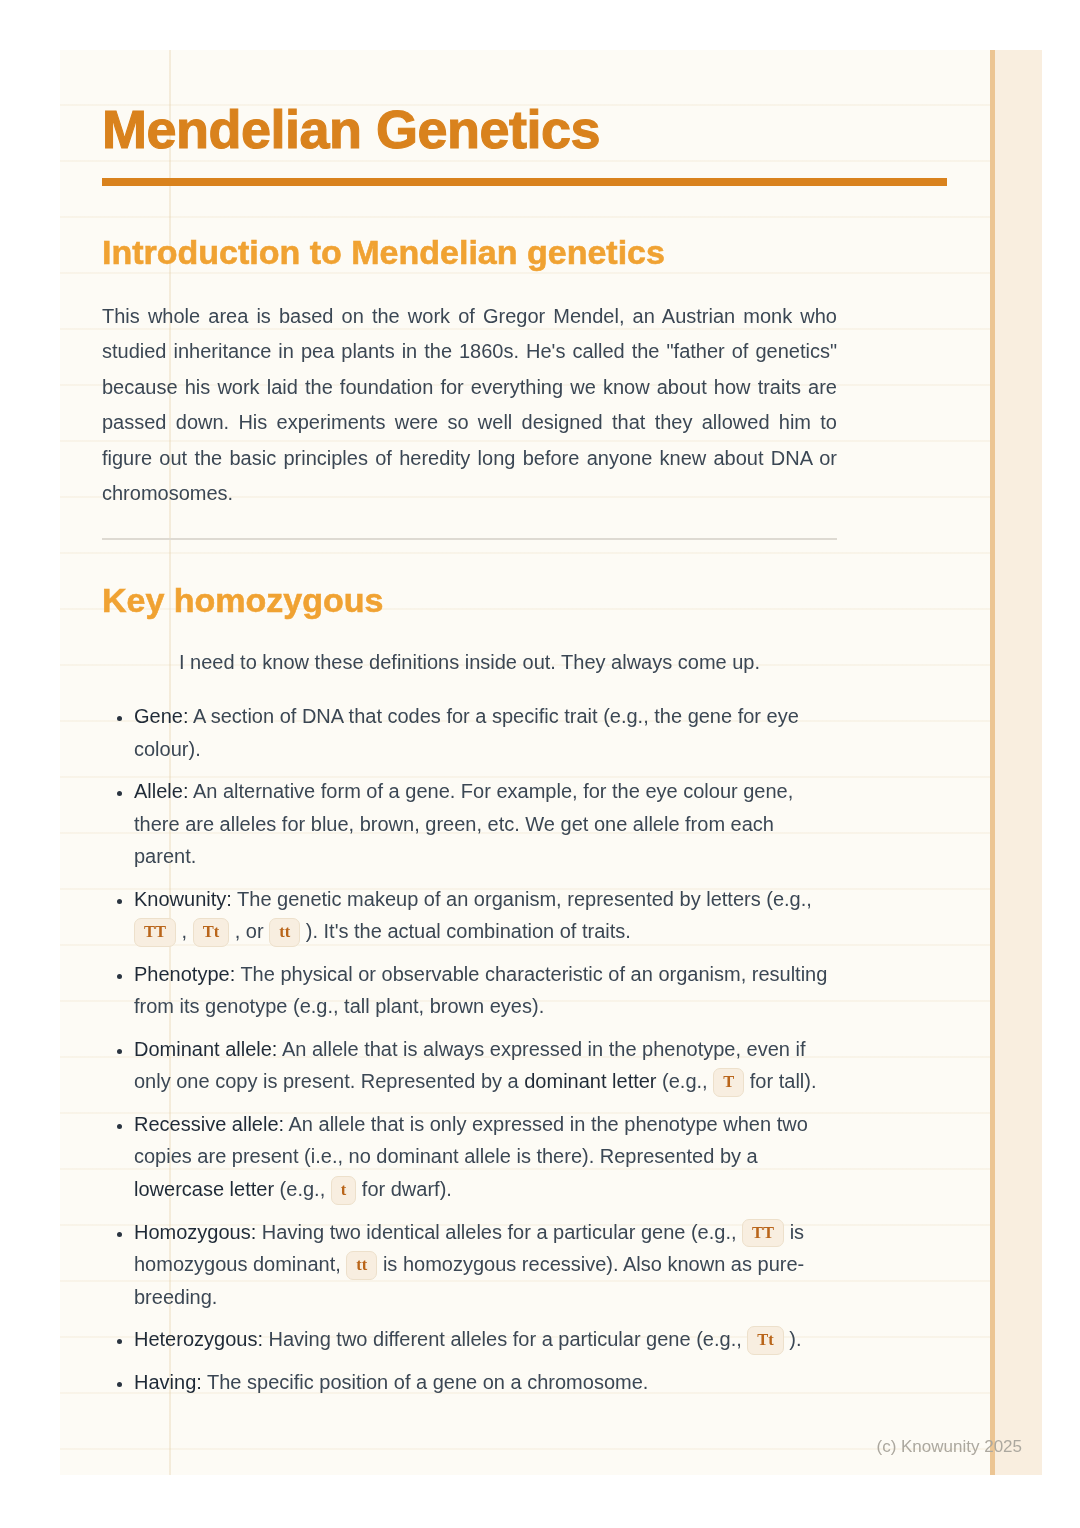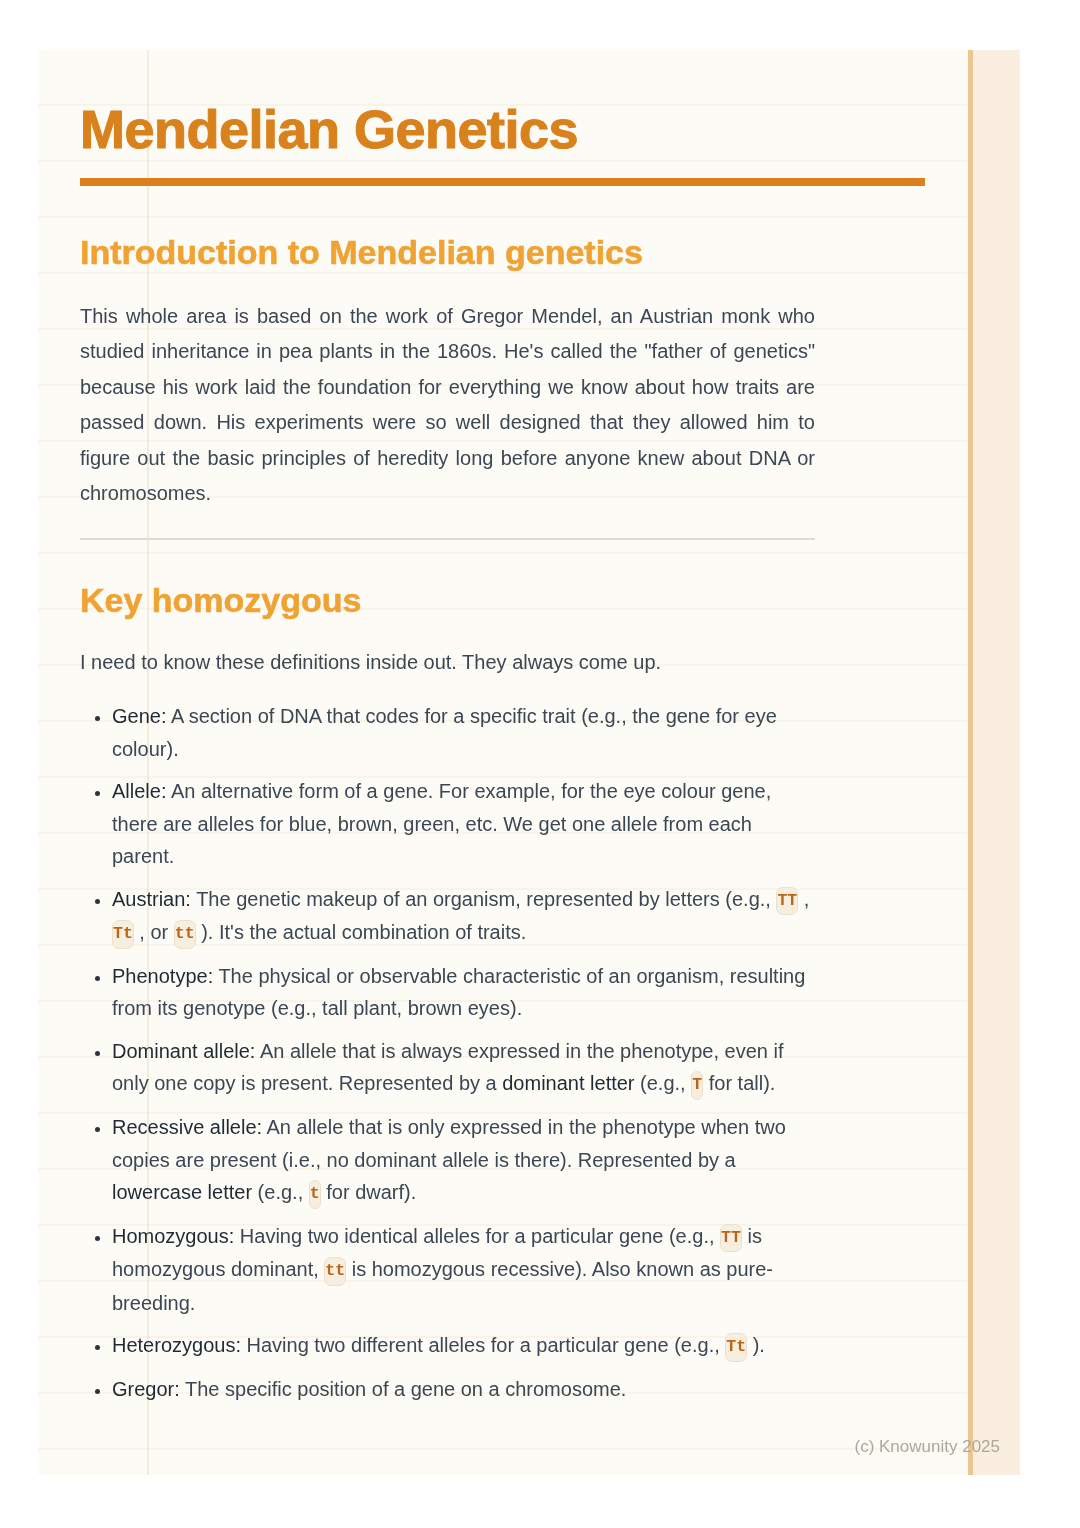--- a/index.html
+++ b/index.html
@@ -6,21 +6,21 @@
   html, body { width: 1080px; background: #ffffff; font-family: "Liberation Sans", sans-serif; }
   .page {
     position: relative;
     width: 1080px;
     height: 1528px;
     background: #ffffff;
     overflow: hidden;
   }
   .paper {
     position: absolute;
-    left: 38px;
+    left: 60px;
     top: 50px;
     width: 982px;
     height: 1425px;
     background: #FDFBF5;
     
     background-image:
       linear-gradient(to right, transparent 109px, rgba(224,200,156,0.30) 109px, rgba(224,200,156,0.30) 111px, transparent 111px),
       repeating-linear-gradient(to bottom, transparent 0px, transparent 54px, rgba(224,200,156,0.14) 54px, rgba(224,200,156,0.14) 56px);
   }
   .edge-strip {
@@ -64,21 +64,21 @@
   .h2-terms { margin-top: 40px; }
   p.body-text {
     font-size: 20px;
     line-height: 35.5px;
     color: #3B4754;
   }
   .p-intro {
     margin-top: 26px;
     text-align: justify;
   }
-  .p-terms-lead { margin-top: 24px; }
+  .p-terms-lead { margin-top: 24px; text-align: center; }
   hr.section-divider {
     margin-top: 26px;
     border: none;
     height: 2px;
     background: #DEDAD2;
     width: 735px;
   }
   ul.terms-list {
     margin-top: 20px;
     padding-left: 32px;
@@ -87,29 +87,29 @@
   ul.terms-list li {
     font-size: 20px;
     line-height: 32.5px;
     color: #3B4754;
     margin-bottom: 10px;
   }
   ul.terms-list li::marker { color: #2A3440; font-size: 18px; }
   ul.terms-list strong { color: #1F2A37; font-weight: normal; }
   code.chip {
     display: inline-block;
-    font-family: Liberation Mono, monospace;
+    font-family: Liberation Serif, serif;
     font-weight: bold;
     font-size: 16.5px;
     line-height: 1.25;
     color: #B9651A;
     background: #F8EEE0;
     border: 1px solid #EDE0CB;
     border-radius: 7px;
-    padding: 3px 0;
+    padding: 3px 9px;
     position: relative;
     top: -1px;
   }
   .watermark {
     position: absolute;
     right: 20px;
     top: 1387px;
     font-size: 17px;
     color: #ACA89F;
     z-index: 3;
@@ -130,24 +130,24 @@
       <p class="body-text p-intro">This whole area is based on the work of Gregor Mendel, an Austrian monk who studied inheritance in pea plants in the 1860s. He's called the "father of genetics" because his work laid the foundation for everything we know about how traits are passed down. His experiments were so well designed that they allowed him to figure out the basic principles of heredity long before anyone knew about DNA or chromosomes.</p>
 
       <hr class="section-divider">
 
       <h2 class="section-heading h2-terms">Key homozygous</h2>
       <p class="body-text p-terms-lead">I need to know these definitions inside out. They always come up.</p>
 
       <ul class="terms-list">
           <li><strong>Gene:</strong><span> A section of DNA that codes for a specific trait (e.g., the gene for eye colour).</span></li>
           <li><strong>Allele:</strong><span> An alternative form of a gene. For example, for the eye colour gene, there are alleles for blue, brown, green, etc. We get one allele from each parent.</span></li>
-          <li><strong>Austrian:</strong><span> The genetic makeup of an organism, represented by letters (e.g., </span><code class="chip">TT</code><span> , </span><code class="chip">Tt</code><span> , or </span><code class="chip">tt</code><span> ). It's the actual combination of traits.</span></li>
+          <li><strong>Knowunity:</strong><span> The genetic makeup of an organism, represented by letters (e.g., </span><code class="chip">TT</code><span> , </span><code class="chip">Tt</code><span> , or </span><code class="chip">tt</code><span> ). It's the actual combination of traits.</span></li>
           <li><strong>Phenotype:</strong><span> The physical or observable characteristic of an organism, resulting from its genotype (e.g., tall plant, brown eyes).</span></li>
           <li><strong>Dominant allele:</strong><span> An allele that is always expressed in the phenotype, even if only one copy is present. Represented by a </span><strong>dominant letter</strong><span> (e.g., </span><code class="chip">T</code><span> for tall).</span></li>
           <li><strong>Recessive allele:</strong><span> An allele that is only expressed in the phenotype when two copies are present (i.e., no dominant allele is there). Represented by a </span><strong>lowercase letter</strong><span> (e.g., </span><code class="chip">t</code><span> for dwarf).</span></li>
           <li><strong>Homozygous:</strong><span> Having two identical alleles for a particular gene (e.g., </span><code class="chip">TT</code><span> is homozygous dominant, </span><code class="chip">tt</code><span> is homozygous recessive). Also known as pure-breeding.</span></li>
           <li><strong>Heterozygous:</strong><span> Having two different alleles for a particular gene (e.g., </span><code class="chip">Tt</code><span> ).</span></li>
-          <li><strong>Gregor:</strong><span> The specific position of a gene on a chromosome.</span></li>
+          <li><strong>Having:</strong><span> The specific position of a gene on a chromosome.</span></li>
         </ul>
     </div>
     <div class="watermark">(c) Knowunity 2025</div>
   </div>
 </div>
 
 </body></html>

